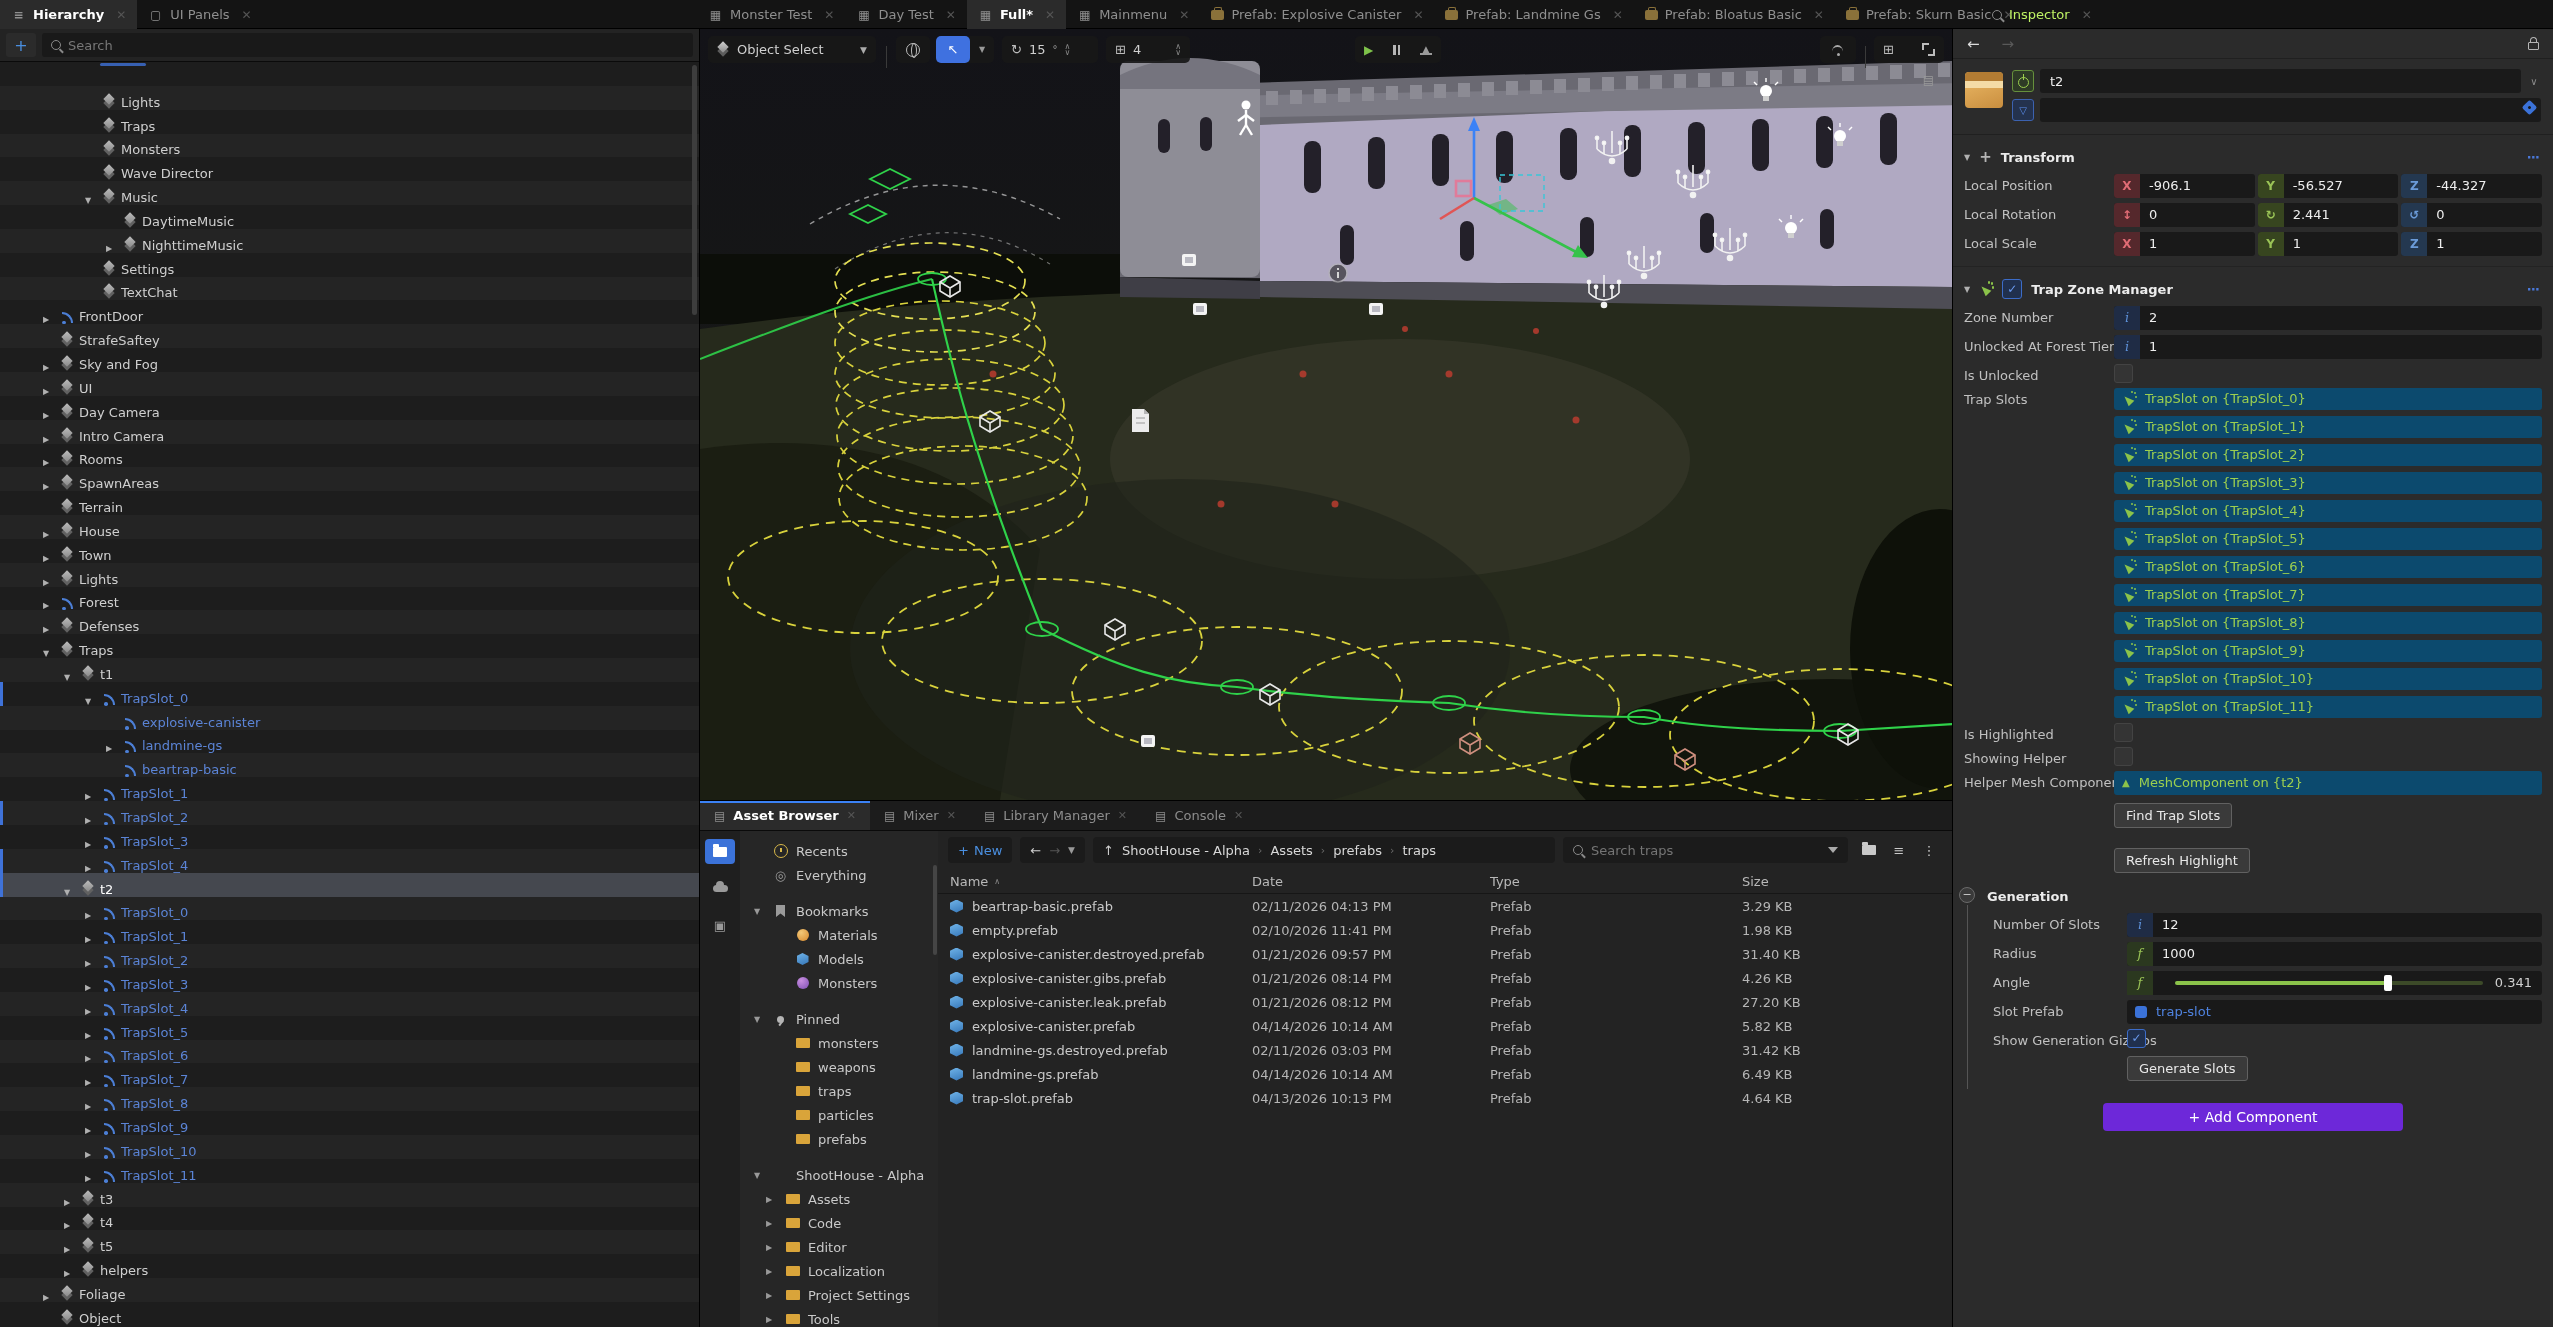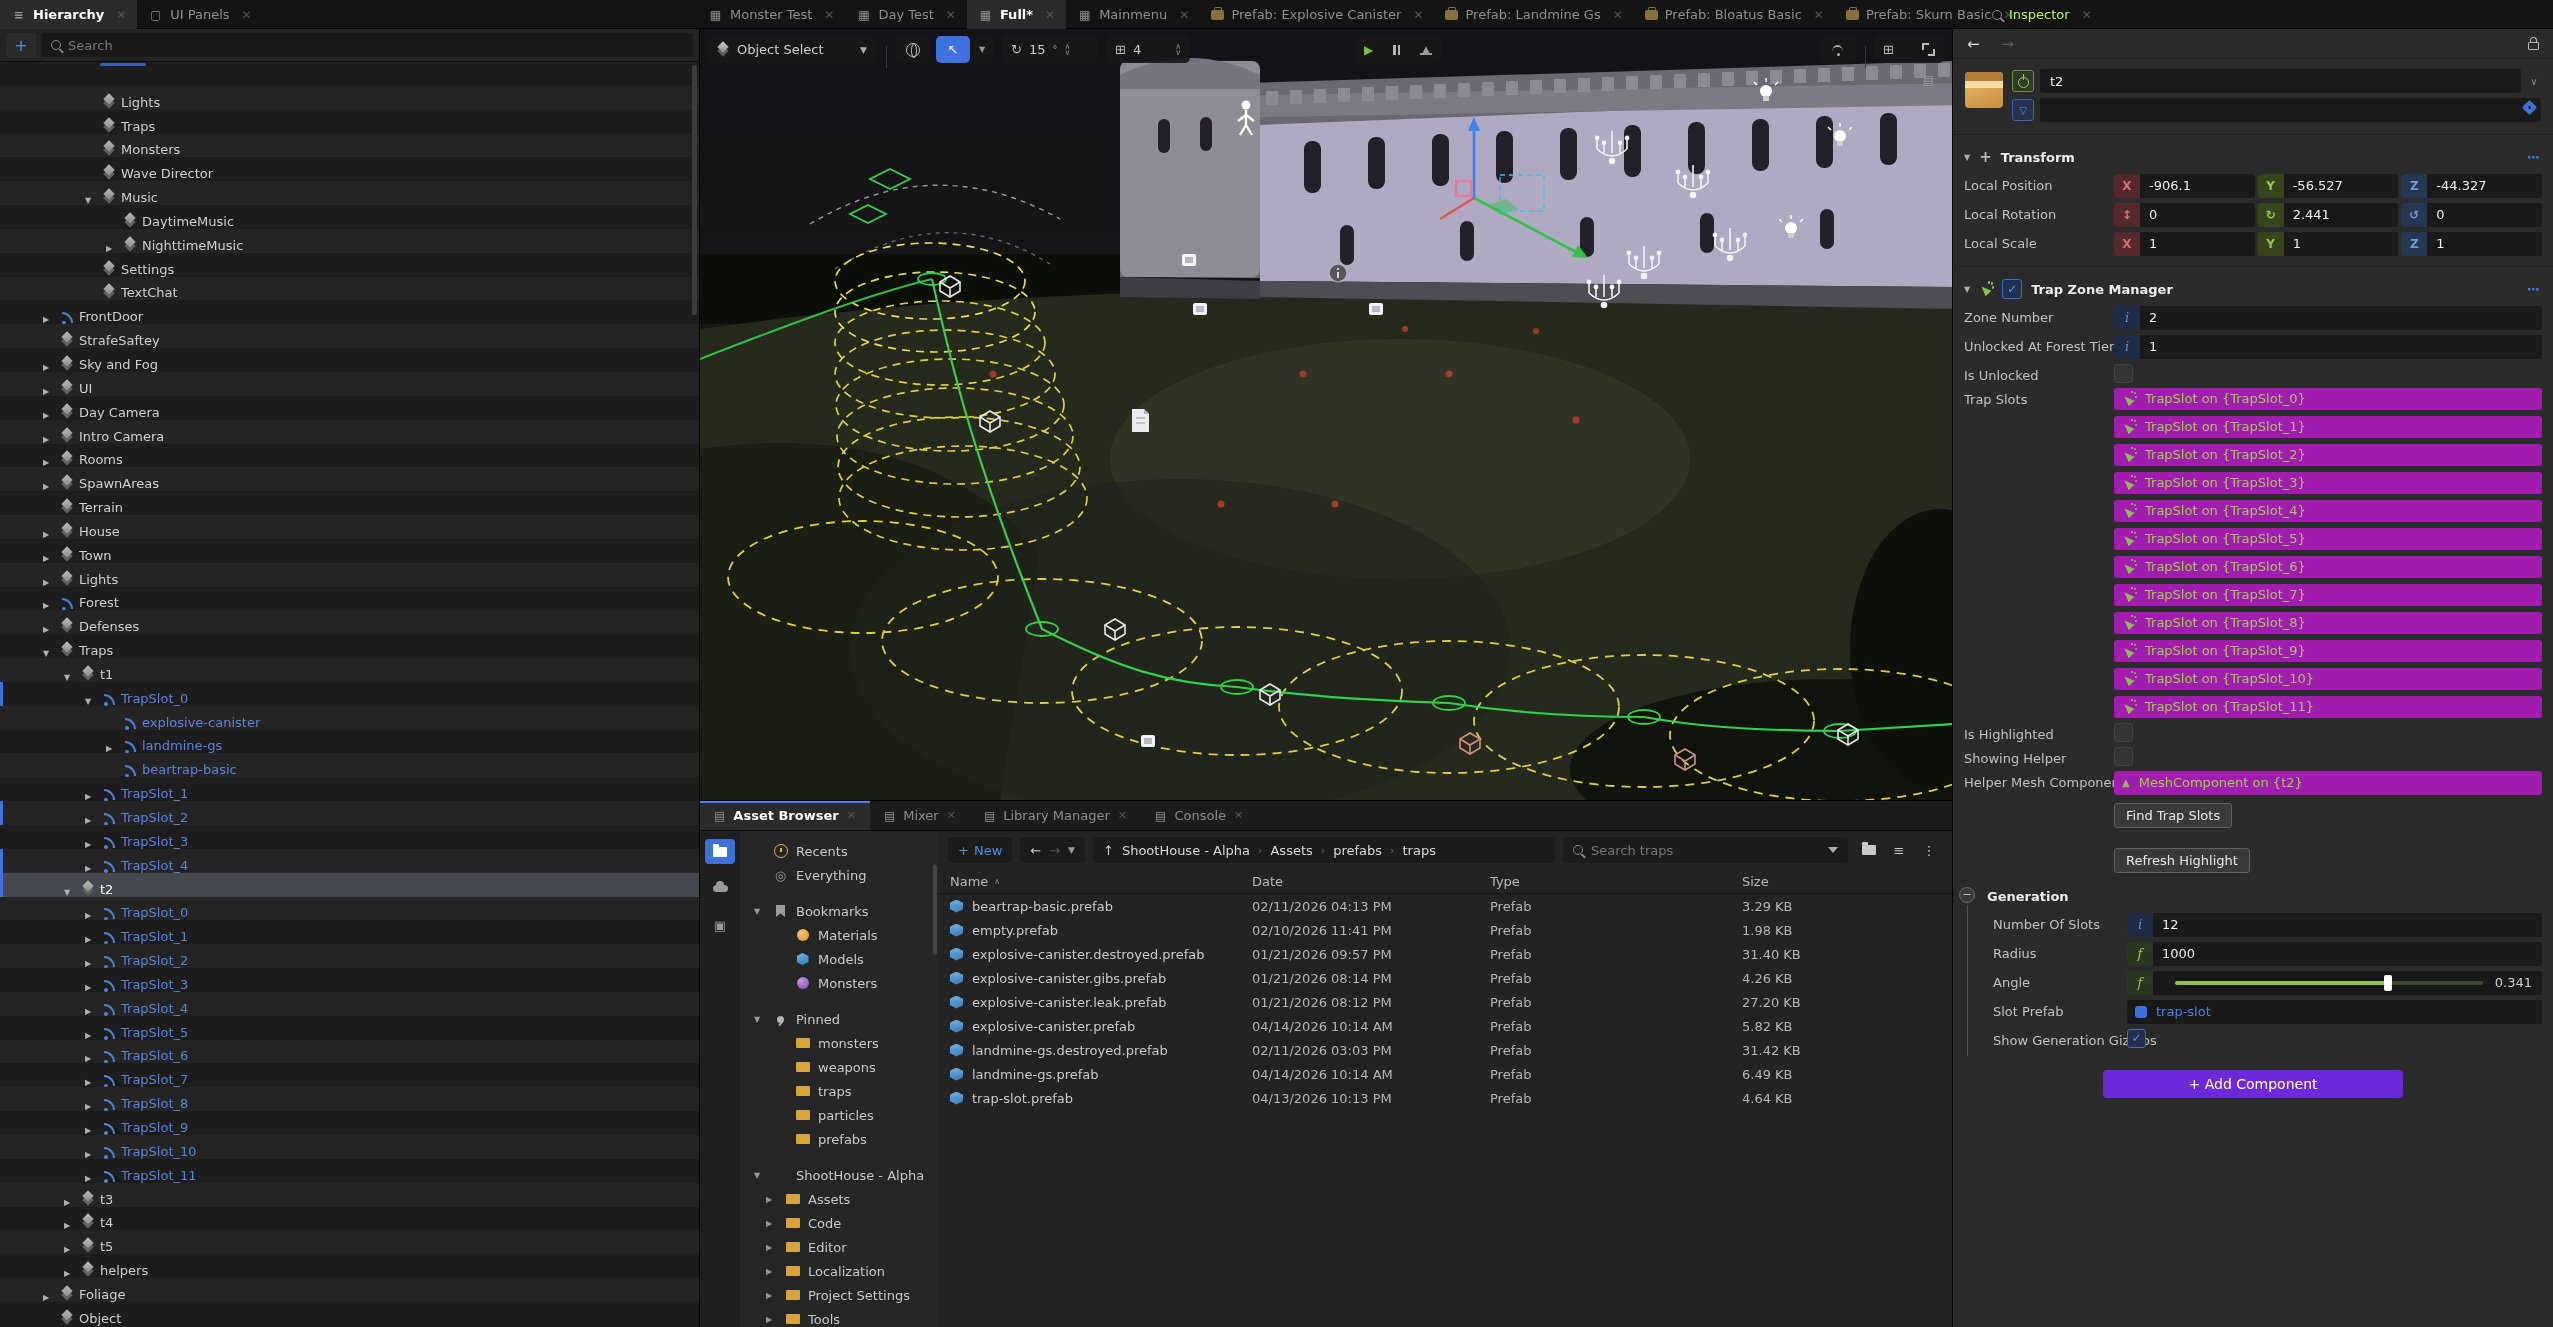--- a/index.html
+++ b/index.html
@@ -164,21 +164,21 @@
 .col{flex:1;display:flex;flex-direction:column;gap:6px}
 .vf{flex:1;height:24px;background:#191919;border-radius:3px;display:flex;align-items:center;overflow:hidden}
 .ax{width:26px;height:24px;display:flex;align-items:center;justify-content:center;font-weight:bold;font-size:12px;flex-shrink:0}
 .ax.xc{background:#55282c;color:#e06c75}
 .ax.yc{background:#37451f;color:#9ac356}
 .ax.zc{background:#243850;color:#6b9bd8}
 .bdg{width:26px;height:24px;display:flex;align-items:center;justify-content:center;font-family:"DejaVu Serif",serif;font-style:italic;font-size:13px;flex-shrink:0}
 .bdg.bi{background:#1f2c45;color:#5c8fd6}
 .bdg.bf{background:#2b381f;color:#9ac356}
 .vval{padding-left:9px;color:#eee}
-.slot{height:22px;background:#a21caf;border-radius:3px;display:flex;align-items:center;gap:9px;padding:0 8px;color:#9ccf4f;white-space:nowrap}
+.slot{height:22px;background:#0c4a6e;border-radius:3px;display:flex;align-items:center;gap:9px;padding:0 8px;color:#9ccf4f;white-space:nowrap}
 .meshico{color:#8bc34a;font-size:10px}
 .bluebox{width:12px;height:12px;background:#3b72d8;border-radius:3px;flex-shrink:0}
 .linkblue{color:#4f83e0}
 .ibtn{align-self:flex-start;background:#3a3a3a;border:1px solid #616161;border-radius:3px;color:#e8e8e8;font-size:13px;padding:4px 11px;margin-top:3px}
 .gen{position:relative;margin:14px 0 0 26px;padding-left:8px}
 .gen::before{content:"";position:absolute;left:-12px;top:16px;height:calc(100% - 10px);width:1px;background:#555}
 .gencirc{position:absolute;left:-20px;top:-2px;width:16px;height:16px;border-radius:50%;background:#3a3a3a;border:1px solid #6a6a6a;color:#ccc;font-size:11px;display:flex;align-items:center;justify-content:center;line-height:0}
 .gentitle{color:#ececec;font-weight:bold;margin-bottom:6px}
 .gen .irow{padding:2.5px 11px 2.5px 6px}
 .gen .ilab{width:134px}
@@ -1419,16 +1419,22 @@
           <span class="linkblue">trap-slot</span>
         </div>
       </div>
     </div>
     <div class="irow">
       <span class="ilab">Show Generation Gizmos</span>
       <div class="fieldarea">
           <span class="cb on">✓</span>
         </div>
     </div>
+    <div class="irow">
+      <span class="ilab"></span>
+      <div class="fieldarea">
+          <button class="ibtn">Generate Slots</button>
+        </div>
+    </div>
   </div>
 
   <button class="addc"><span>+ </span><span>Add Component</span></button>
 </div>
 
 </body></html>

